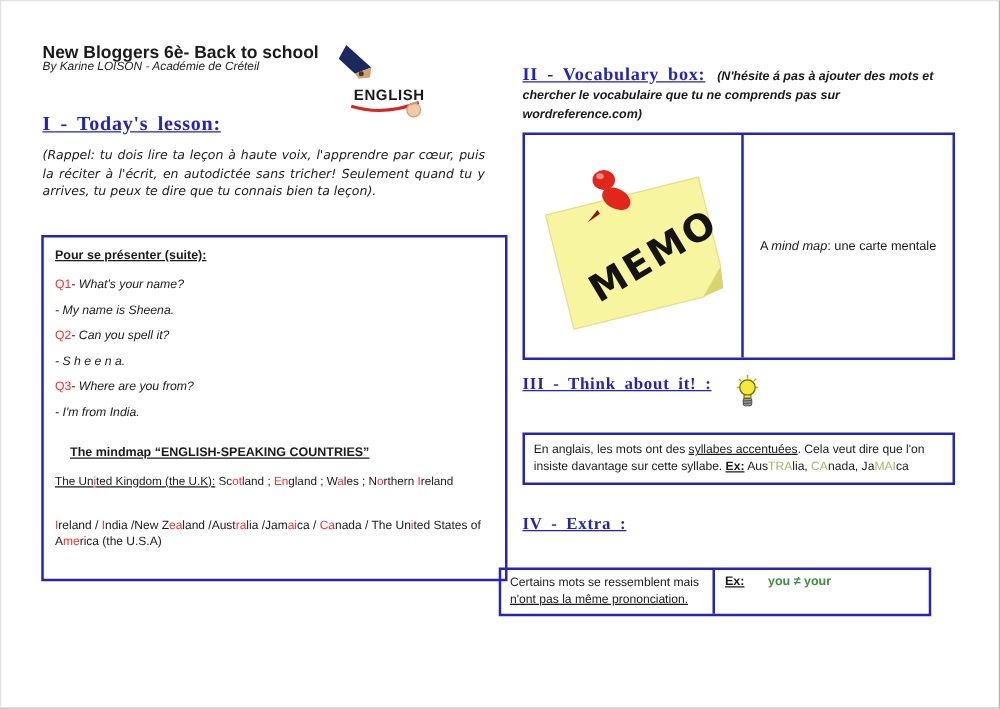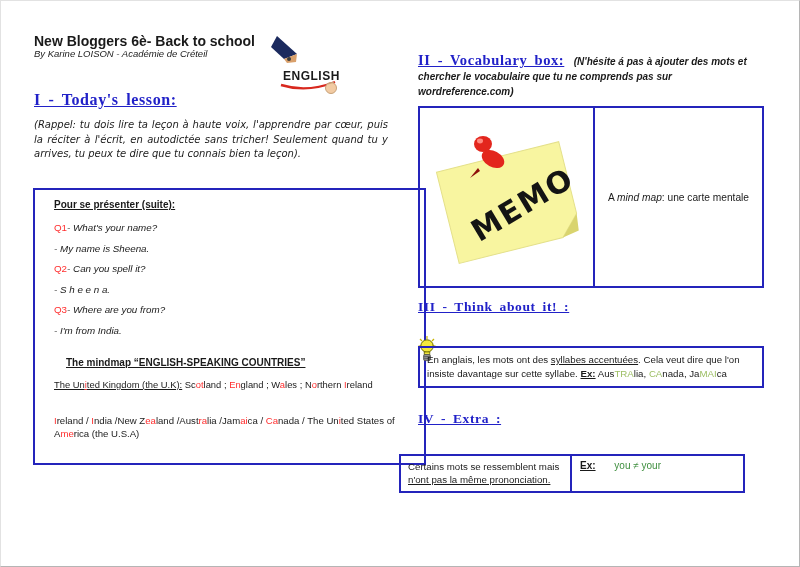--- a/index.html
+++ b/index.html
@@ -23,38 +23,38 @@
   .h1{left:33px;top:90px;font-size:16px;}
   .h2{font-size:14.5px;}
   .h3{font-size:13.5px;}
   .rappel{
     left:33px;top:117px;width:354px;font-size:10px;font-style:italic;
     text-align:justify;line-height:14.5px;font-family:"DejaVu Sans",sans-serif;
   }
   
   .presenter-box{
     left:32px;top:187px;width:351px;height:259px;border:2px solid #2424bb;
-    padding:7px 19px;box-sizing:content-box;font-size:9.8px;overflow:hidden;
+    padding:7px 9px;box-sizing:content-box;font-size:9.8px;overflow:hidden;
   }
   .presenter-title{font-weight:bold;text-decoration:underline;margin:2px 0 12px 0;font-size:10px;}
   .qa-line{margin:0 0 9.5px 0;line-height:11px;}
   .mindmap-title{font-weight:bold;text-decoration:underline;margin:21px 0 11px 12px;font-size:10px;}
   .uk-line{white-space:nowrap;font-size:9.4px;margin:0 0 24px 0;}
   .countries-line{line-height:13px;font-size:9.6px;}
   
   .vocab-headline{left:417px;top:52px;width:352px;line-height:13px;}
   .vocab-headline .h2{margin-right:5px;}
   .vocab-note{font-size:10px;font-weight:bold;font-style:italic;line-height:12px;}
   .memo-table{
     left:417px;top:105px;width:346px;height:182px;border:2px solid #2424bb;
     display:flex;box-sizing:border-box;
   }
   .memo-cell-left{width:173px;border-right:2px solid #2424bb;position:relative;overflow:hidden;}
   .memo-cell-right{flex:1;display:flex;align-items:center;padding-left:13px;font-size:10.2px;}
-  .think-heading{left:417px;top:298px;display:flex;align-items:flex-start;gap:20px;flex-direction:column;}
+  .think-heading{left:417px;top:298px;display:flex;align-items:flex-start;gap:20px;}
   .bulb{margin-top:1px;}
   .think-box{
     left:417px;top:345px;width:346px;border:2px solid #2424bb;box-sizing:border-box;
     padding:5px 7px;font-size:9.7px;line-height:14px;
   }
   .extra-heading{left:417px;top:410px;}
   .extra-box{
     left:398px;top:453px;width:346px;height:39px;border:2px solid #2424bb;
     box-sizing:border-box;display:flex;
   }
@@ -146,17 +146,17 @@
   </div>
 
   <div class="abs think-box"><span>En anglais, les mots ont des </span><span style="text-decoration: underline;">syllabes accentuées</span><span>. Cela veut dire que l'on insiste davantage sur cette syllabe. </span><span style="text-decoration: underline; font-weight: bold;">Ex:</span><span> Aus</span><span style="color: rgb(156, 190, 99);">TRA</span><span>lia, </span><span style="color: rgb(156, 190, 99);">CA</span><span>nada, Ja</span><span style="color: rgb(156, 190, 99);">MAI</span><span>ca</span></div>
 
   <div class="abs heading h3 extra-heading">IV - Extra :</div>
 
   <div class="abs extra-box">
     <div class="extra-left"><span>Certains mots se ressemblent mais </span><span style="text-decoration: underline;">n'ont pas la même prononciation.</span></div>
     <div class="extra-right">
       <span class="ex-label">Ex:</span>
-      <span class="ex-value"><span style="color: rgb(63, 143, 63); font-weight: normal;">you ≠ your</span></span>
+      <span class="ex-value"><span style="color: rgb(63, 143, 63); font-weight: bold;">you ≠ your</span></span>
     </div>
   </div>
 
 </div>
 
 </body></html>

